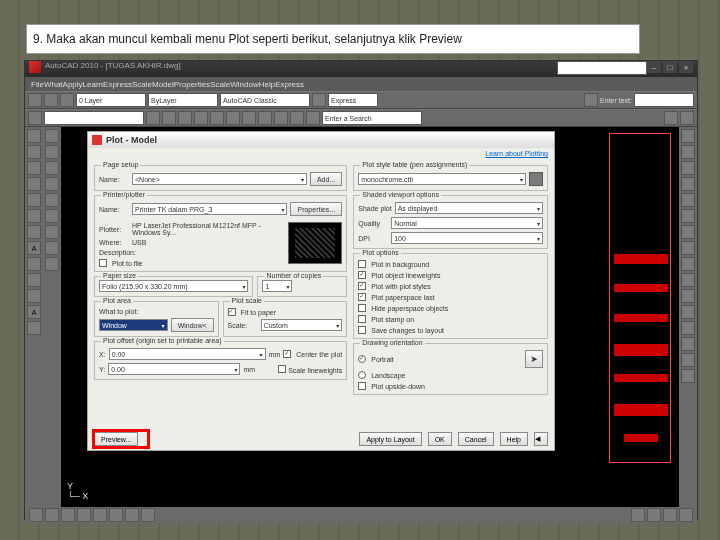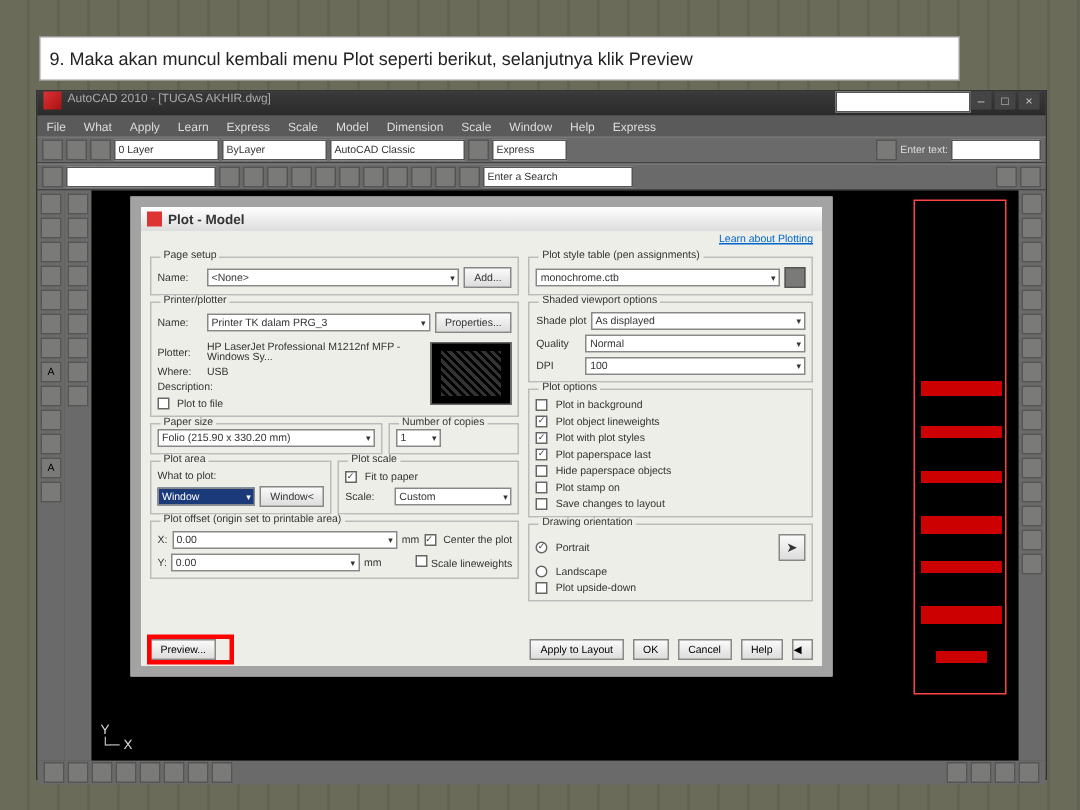--- a/index.html
+++ b/index.html
@@ -4,32 +4,32 @@
 <style>
 * { margin: 0; padding: 0; box-sizing: border-box; font-family: Arial, sans-serif; }
 body { background: #6b6b5a; width: 720px; height: 540px; overflow: hidden; position: relative; }
 .slide-bg { position: absolute; inset: 0; background: repeating-linear-gradient(90deg, #6b6b5a 0, #6b6b5a 18px, #636354 18px, #636354 20px), repeating-linear-gradient(0deg, #6b6b5a 0, #6b6b5a 18px, #636354 18px, #636354 20px); }
 .caption-box { position: absolute; top: 24px; left: 26px; width: 614px; height: 30px; background: #fff; border: 1px solid #999; display: flex; align-items: center; padding-left: 6px; font-size: 12px; color: #222; }
 .autocad-window { position: absolute; top: 60px; left: 24px; width: 674px; height: 460px; background: #555; border: 1px solid #333; }
 .titlebar { height: 16px; background: linear-gradient(#3a3a3a, #2a2a2a); display: flex; align-items: flex-start; padding: 0 4px; color: #aaa; font-size: 8px; }
 .titlebar-logo { width: 12px; height: 12px; background: linear-gradient(135deg, #d33, #a11); margin-right: 4px; }
 .titlebar-right { margin-left: auto; display: flex; gap: 2px; }
 .win-btn { width: 14px; height: 12px; background: #444; color: #ccc; font-size: 8px; display: flex; align-items: center; justify-content: center; }
-.menubar { height: 14px; background: #5a5a5a; display: flex; gap: 12px; padding: 0 6px; font-size: 8px; color: #ddd; align-items: center; }
+.menubar { height: 14px; background: #5a5a5a; display: flex; gap: 0; padding: 0 6px; font-size: 8px; color: #ddd; align-items: center; }
 .toolbar-row { height: 18px; background: #6a6a6a; border-top: 1px solid #777; border-bottom: 1px solid #444; display: flex; align-items: center; gap: 2px; padding: 0 3px; }
 .tool-btn { width: 14px; height: 14px; background: #7a7a78; border: 1px solid #555; display: flex; align-items: center; justify-content: center; font-size: 7px; color: #333; }
 .tool-input { height: 14px; background: #fff; border: 1px solid #555; font-size: 7px; padding: 0 2px; display: flex; align-items: center; color: #333; }
 .workspace { display: flex; height: 380px; }
 .left-toolbar, .right-toolbar { width: 18px; background: #6a6a6a; display: flex; flex-direction: column; gap: 2px; padding: 2px; }
 .vtool { width: 14px; height: 14px; background: #7a7a78; border: 1px solid #555; font-size: 7px; display: flex; align-items: center; justify-content: center; }
 .main-area { flex: 1; background: #000; position: relative; }
 .drawing-frame { position: absolute; right: 8px; top: 6px; width: 62px; height: 330px; border: 1px solid #f44; }
 .drawing-block { position: absolute; background: #c00; }
 .coord-axis { position: absolute; bottom: 6px; left: 6px; color: #ddd; font-size: 9px; }
-.plot-dialog { position: absolute; top: 4px; left: 26px; width: 468px; height: 320px; background: #eeeee8; border: 7px solid #a3a3a3; box-shadow: 2px 2px 6px rgba(0,0,0,.4); }
+.plot-dialog { position: absolute; top: 4px; left: 26px; width: 468px; height: 320px; background: #eeeee8; border: 1px solid #a3a3a3; box-shadow: 2px 2px 6px rgba(0,0,0,.4); }
 .plot-title { height: 16px; background: linear-gradient(#fff, #ddd); display: flex; align-items: center; padding: 0 4px; font-size: 9px; font-weight: bold; color: #333; }
 .plot-redicon { width: 10px; height: 10px; background: #d33; margin-right: 4px; }
 .plot-body { padding: 6px; font-size: 7px; color: #333; display: flex; gap: 6px; }
 .plot-left { flex: 1.3; display: flex; flex-direction: column; gap: 4px; }
 .plot-right { flex: 1; display: flex; flex-direction: column; gap: 4px; }
 .fieldset { border: 1px solid #bbb; padding: 3px 4px 4px; position: relative; }
 .fieldset-title { position: absolute; top: -5px; left: 6px; background: #eeeee8; padding: 0 2px; font-size: 7px; }
 .row { display: flex; align-items: center; gap: 3px; margin-top: 3px; }
 .lbl { font-size: 7px; min-width: 30px; }
 .combo { flex: 1; height: 12px; background: #fff; border: 1px solid #888; display: flex; align-items: center; padding: 0 2px; font-size: 7px; position: relative; }
@@ -70,21 +70,21 @@
   </div>
 
   <div class="menubar">
     <span>File</span>
     <span>What</span>
     <span>Apply</span>
     <span>Learn</span>
     <span>Express</span>
     <span>Scale</span>
     <span>Model</span>
-    <span>Dimension</span>
+    <span>Properties</span>
     <span>Scale</span>
     <span>Window</span>
     <span>Help</span>
     <span>Express</span>
   </div>
 
   <div class="toolbar-row">
     <div class="tool-btn"></div>
     <div class="tool-btn"></div>
     <div class="tool-btn"></div>

